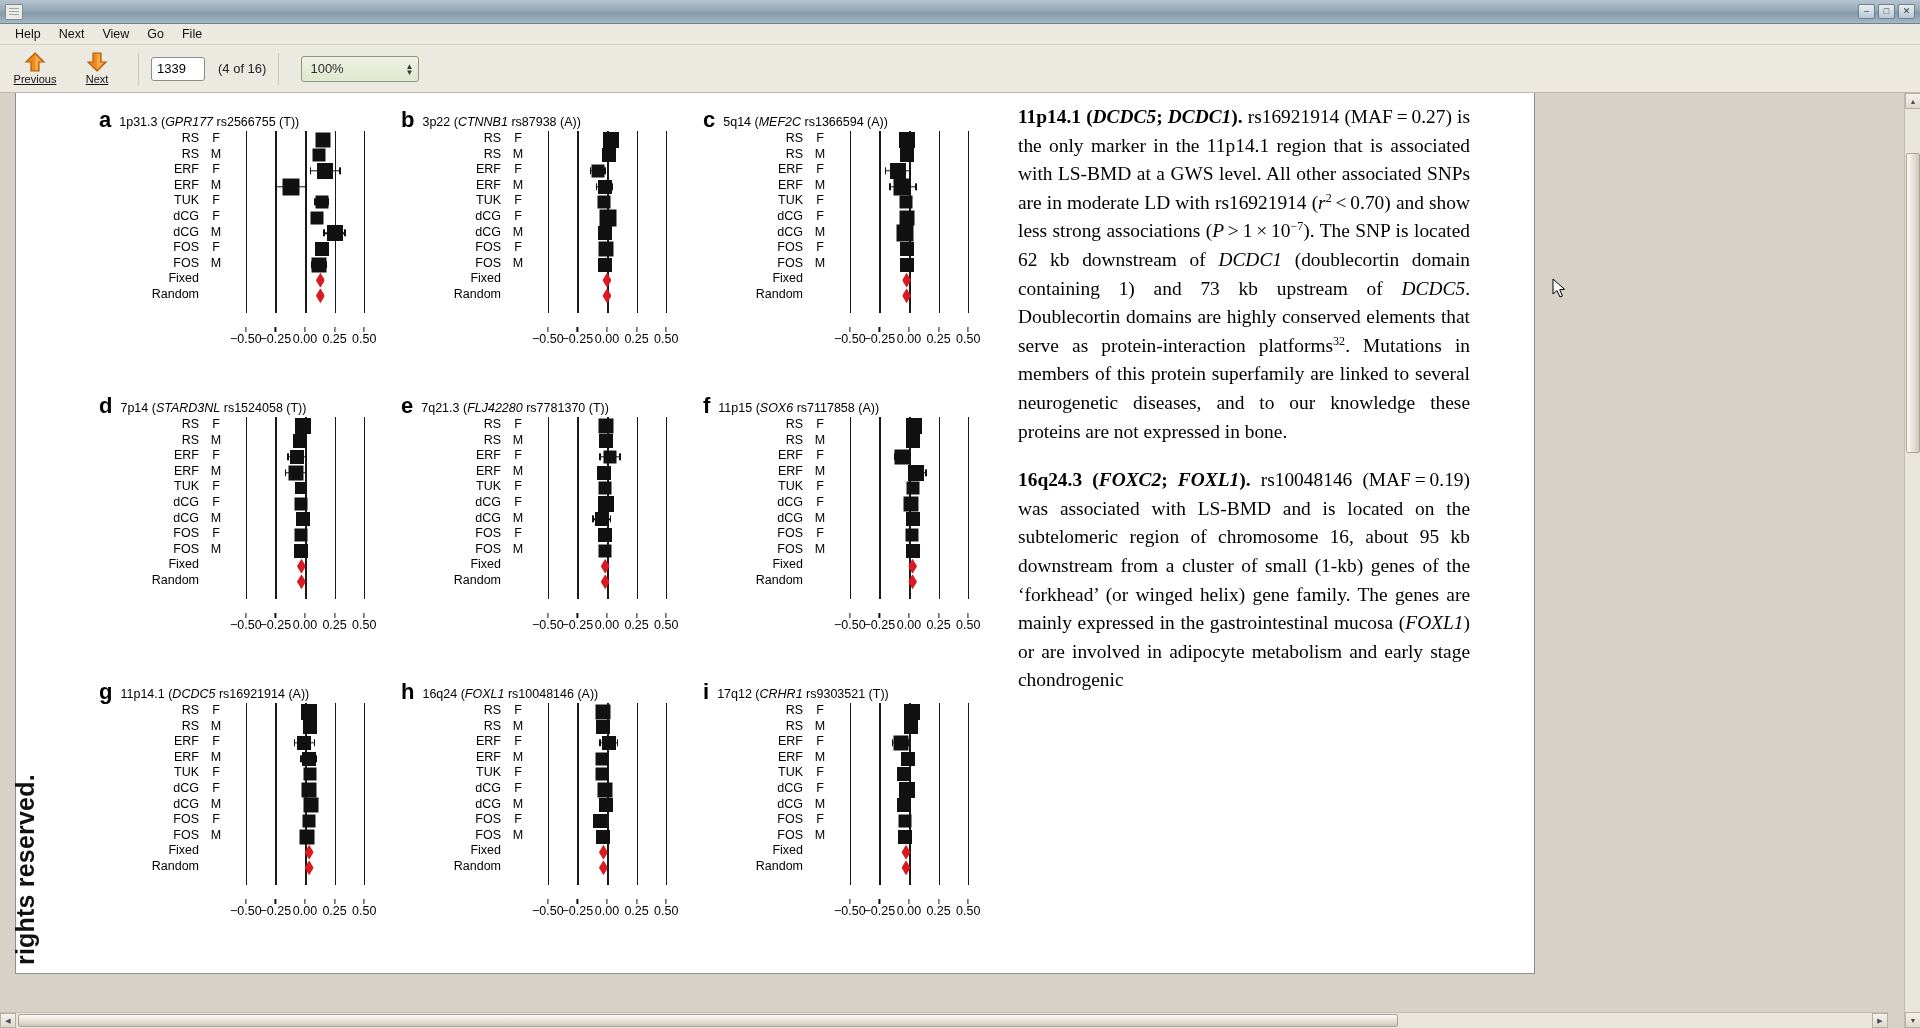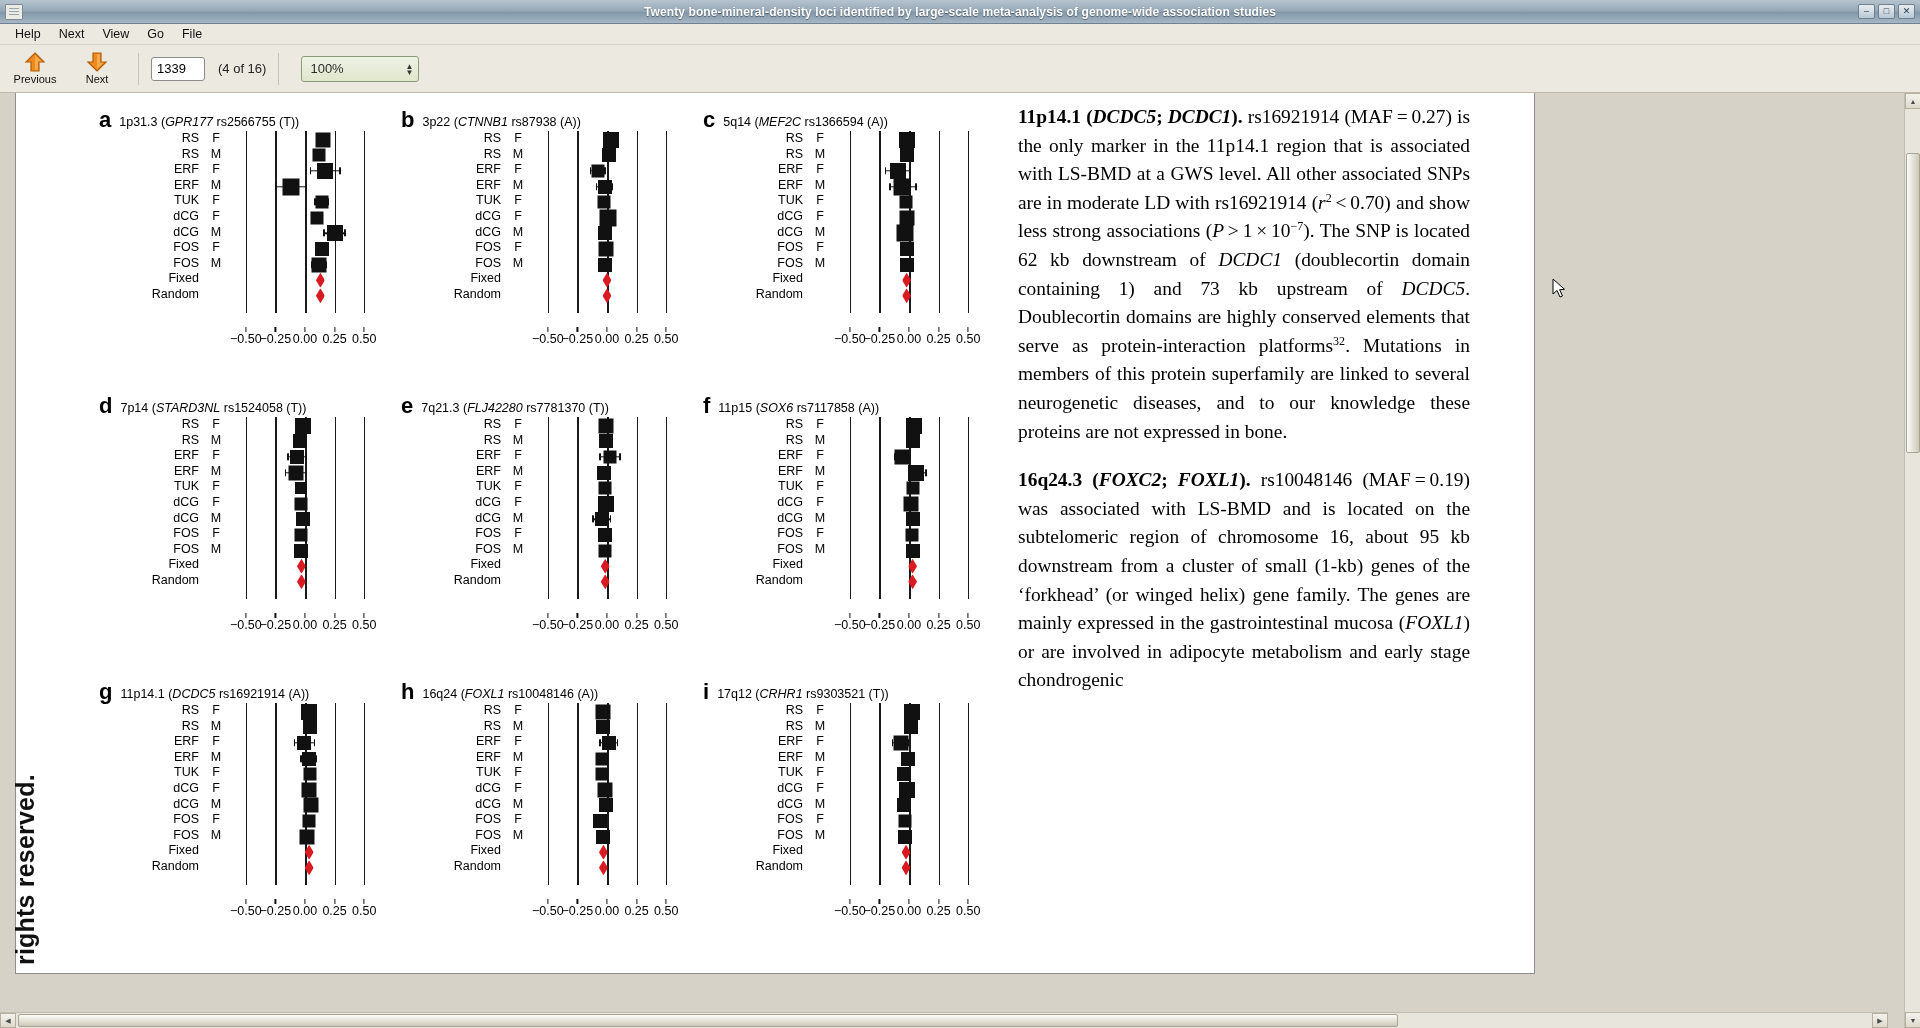--- a/index.html
+++ b/index.html
@@ -63,21 +63,21 @@
     border-bottom: 1px solid #bfb9ab;
     display: flex; align-items: center;
     padding: 0 6px;
     gap: 4px;
   }
   .tool-btn {
     width: 58px; height: 44px;
     display: flex; flex-direction: column; align-items: center; justify-content: center;
     gap: 1px;
   }
-  .tool-btn .lbl { font-size: 11px; color: #111; }
+  .tool-btn .lbl { font-size: 11px; color: #111; text-decoration: underline; }
   .arrow-up, .arrow-down {
     width: 22px; height: 20px; position: relative;
   }
   .arrow-up svg, .arrow-down svg { display:block; }
   .tool-sep {
     width: 1px; height: 32px; background: #c9c3b4; margin: 0 8px;
   }
   .page-entry {
     width: 54px; height: 24px;
     background: #ffffff;
@@ -288,21 +288,20 @@
     border: 1px solid #aaa494;
     border-radius: 2px;
   }
   .cursor-arrow { position: absolute; left: 1552px; top: 185px; }
 </style>
 </head>
 <body>
 
 <div class="titlebar">
   <div class="tb-icon"></div>
-  <div class="tb-title">Twenty bone-mineral-density loci identified by large-scale meta-analysis of genome-wide association studies</div>
   <div class="tb-buttons">
     <div class="tb-btn">–</div>
     <div class="tb-btn">□</div>
     <div class="tb-btn">✕</div>
   </div>
 </div>
 
 <div class="menubar">
   <div class="menu-item">Help</div>
   <div class="menu-item">Next</div>

